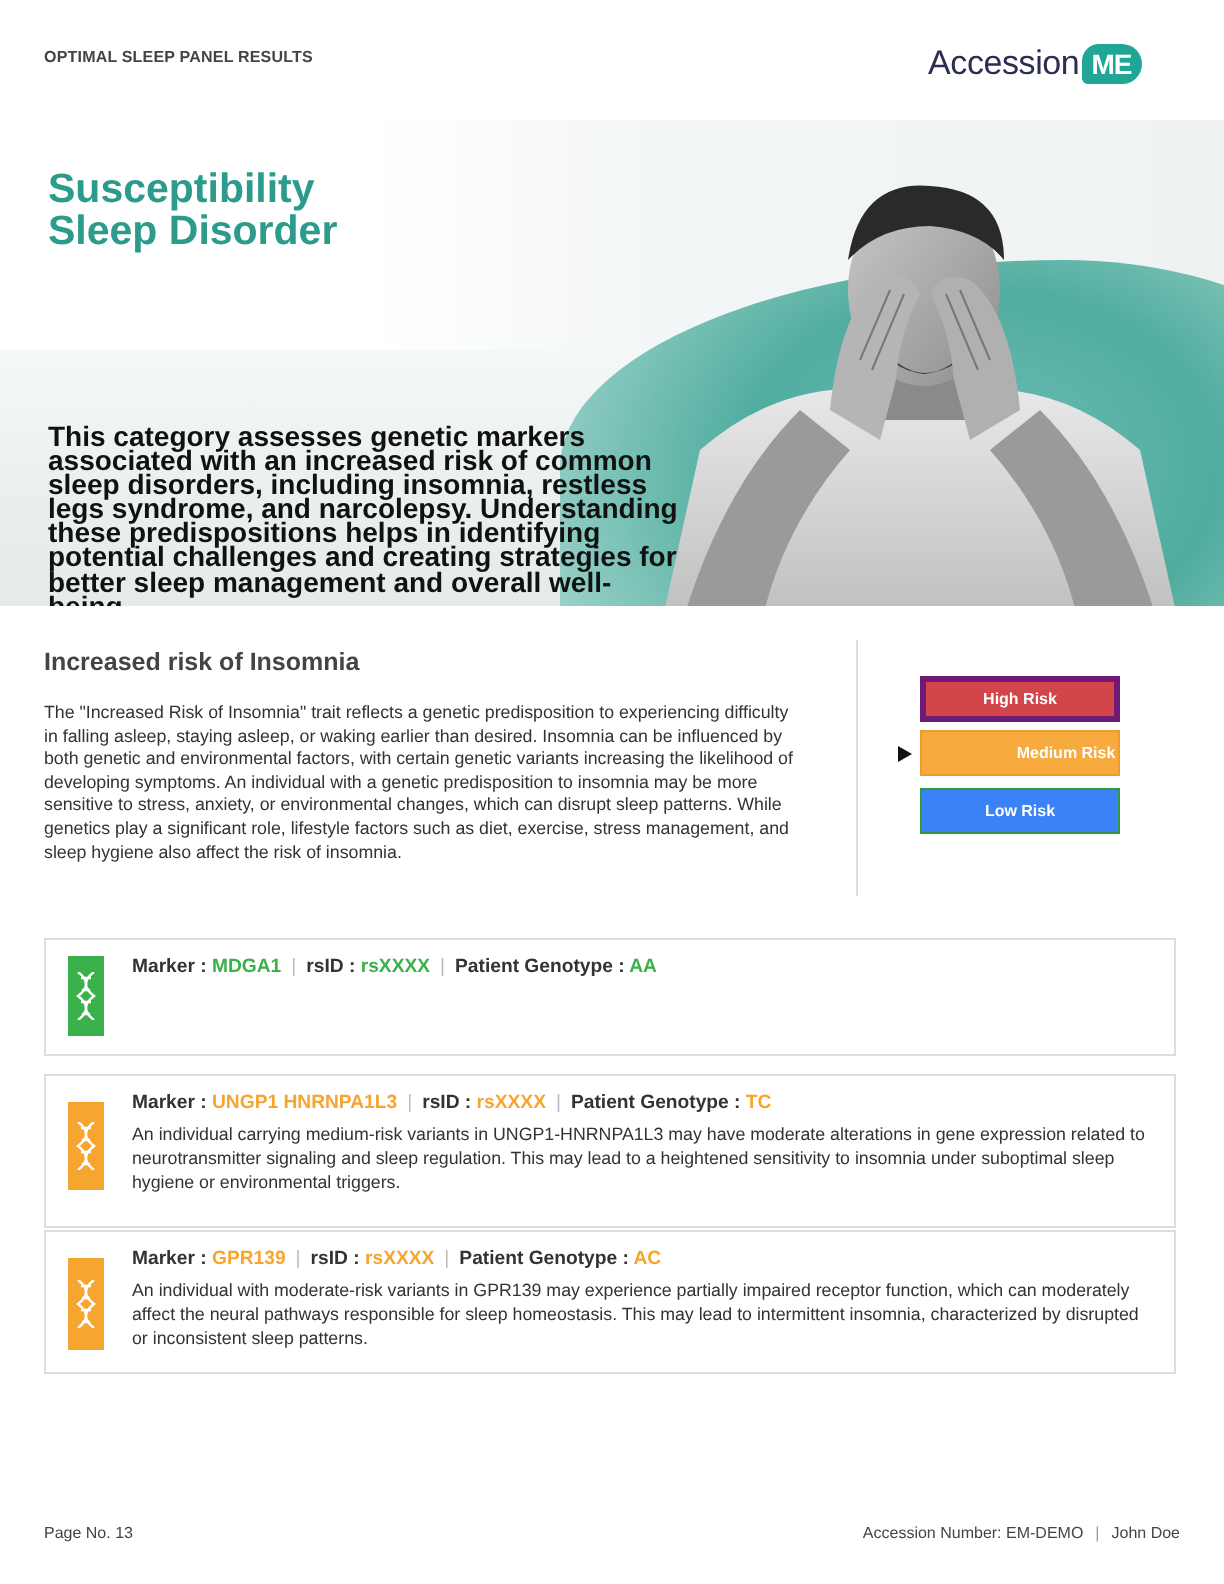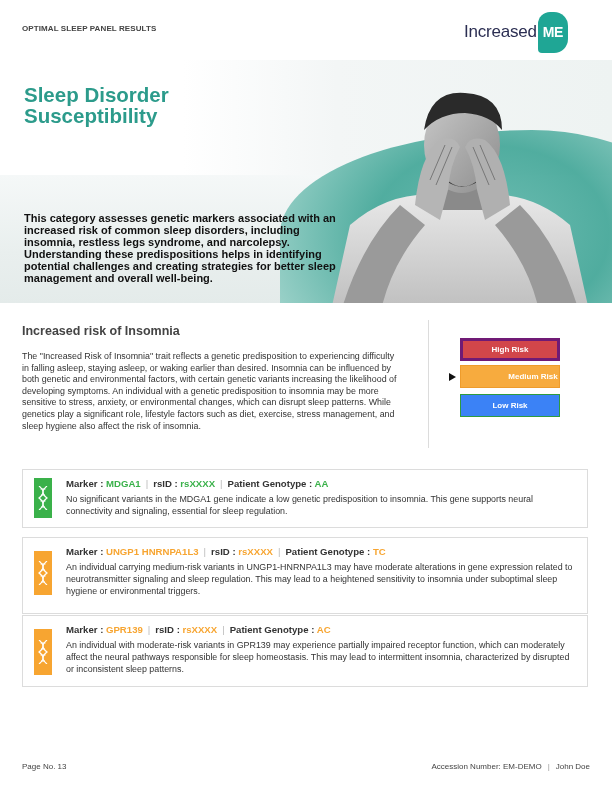--- a/index.html
+++ b/index.html
@@ -10,21 +10,21 @@
     position: absolute; left: 22px; top: 24px;
     font-size: 8px; font-weight: bold; color: #444; letter-spacing: 0.1px;
   }
   .logo {
     position: absolute; left: 464px; top: 20px; height: 24px;
     display: flex; align-items: center;
   }
   .logo-text { font-size: 17px; color: #2b2e52; letter-spacing: -0.2px; }
   .logo-badge {
     display: inline-flex; align-items: center; justify-content: center;
-    width: 30px; height: 41px; margin-left: 1px;
+    width: 30px; height: 20px; margin-left: 1px;
     background: #1fa695; border-radius: 12px 14px 14px 4px;
     color: #fff; font-weight: bold; font-size: 14px; letter-spacing: -0.5px;
   }
 
   .hero {
     position: absolute; left: 0; top: 60px; width: 612px; height: 243px;
     background: linear-gradient(90deg, #ffffff 0%, #ffffff 30%, #f3f6f6 55%, #eef3f2 100%);
     overflow: hidden;
   }
   .hero-bottomband {
@@ -39,21 +39,21 @@
   }
   .hero-man {
     position: absolute; left: 330px; top: 25px; width: 260px; height: 230px;
   }
   .hero-title {
     position: absolute; left: 24px; top: 24px;
     font-size: 20.5px; font-weight: bold; color: #2c9b8b; line-height: 21px;
   }
   .hero-desc {
     position: absolute; left: 24px; top: 152px; width: 320px;
-    font-size: 11px; font-weight: bold; color: #111; line-height: 12.1px;
+    font-size: 14px; font-weight: bold; color: #111; line-height: 12.1px;
   }
 
   .section-title {
     position: absolute; left: 22px; top: 324px;
     font-size: 12.5px; font-weight: bold; color: #444;
   }
   .section-body {
     position: absolute; left: 22px; top: 351px; width: 380px;
     font-size: 8.9px; color: #333; line-height: 11.6px;
   }
@@ -108,21 +108,21 @@
   .footer-right {
     position: absolute; right: 22px; top: 762px; font-size: 8px; color: #444;
   }
   .footer-right .sep { color: #999; margin: 0 6px; }
 </style>
 </head>
 <body>
 
 <div class="header-label">OPTIMAL SLEEP PANEL RESULTS</div>
 <div class="logo">
-  <span class="logo-text">Increased</span>
+  <span class="logo-text">Accession</span>
   <span class="logo-badge">ME</span>
 </div>
 
 <div class="hero">
   <div class="hero-bottomband"></div>
   <div class="hero-arc"></div>
   <svg class="hero-man" viewBox="0 0 260 230">
     <defs>
       <linearGradient id="shirt" x1="0" y1="0" x2="0" y2="1">
         <stop offset="0" stop-color="#e8e8e8"></stop>
@@ -150,22 +150,22 @@
     <path d="M85 120 Q90 70 110 55 Q125 50 130 62 Q120 80 118 105 L110 135 Z" fill="#b5b5b5"></path>
     <path d="M180 120 Q175 70 155 55 Q140 50 135 62 Q145 80 147 105 L155 135 Z" fill="#b0b0b0"></path>
     <g stroke="#777" stroke-width="1" fill="none">
       <path d="M100 95 L115 60"></path>
         <path d="M106 100 L122 62"></path>
       <path d="M165 95 L150 60"></path>
         <path d="M159 100 L143 62"></path>
     </g>
   </svg>
   <div class="hero-title">
+    <div>Susceptibility</div>
     <div>Sleep Disorder</div>
-    <div>Susceptibility</div>
   </div>
   <div class="hero-desc">This category assesses genetic markers associated with an increased risk of common sleep disorders, including insomnia, restless legs syndrome, and narcolepsy. Understanding these predispositions helps in identifying potential challenges and creating strategies for better sleep management and overall well-being.</div>
 </div>
 
 <div class="section-title">Increased risk of Insomnia</div>
 <div class="section-body">The "Increased Risk of Insomnia" trait reflects a genetic predisposition to experiencing difficulty in falling asleep, staying asleep, or waking earlier than desired. Insomnia can be influenced by both genetic and environmental factors, with certain genetic variants increasing the likelihood of developing symptoms. An individual with a genetic predisposition to insomnia may be more sensitive to stress, anxiety, or environmental changes, which can disrupt sleep patterns. While genetics play a significant role, lifestyle factors such as diet, exercise, stress management, and sleep hygiene also affect the risk of insomnia.</div>
 
 <div class="vdivider"></div>
 <div class="risk-btn risk-high">High Risk</div>
 <div class="risk-pointer"></div>
@@ -181,21 +181,20 @@
           <path d="M2.5 3 H7.5 M3 9 H7 M2.5 15 H7.5 M3 21 H7"></path>
         </g>
       </svg>
   </div>
   <div class="marker-head">
     <span>Marker :</span>
     <span class="val-green">MDGA1</span><span class="sep">|</span><span>rsID :</span>
     <span class="val-green">rsXXXX</span><span class="sep">|</span><span>Patient Genotype :</span>
     <span class="val-green">AA</span>
   </div>
-  <div class="marker-text">No significant variants in the MDGA1 gene indicate a low genetic predisposition to insomnia. This gene supports neural connectivity and signaling, essential for sleep regulation.</div>
 </div>
 
 <div class="marker-card card2">
   <div class="marker-icon">
     <svg width="10" height="24" viewBox="0 0 10 24">
         <g stroke="#fff" stroke-width="1.2" fill="none">
           <path d="M1 0 Q9 6 1 12 Q9 18 1 24"></path>
           <path d="M9 0 Q1 6 9 12 Q1 18 9 24"></path>
           <path d="M2.5 3 H7.5 M3 9 H7 M2.5 15 H7.5 M3 21 H7"></path>
         </g>

